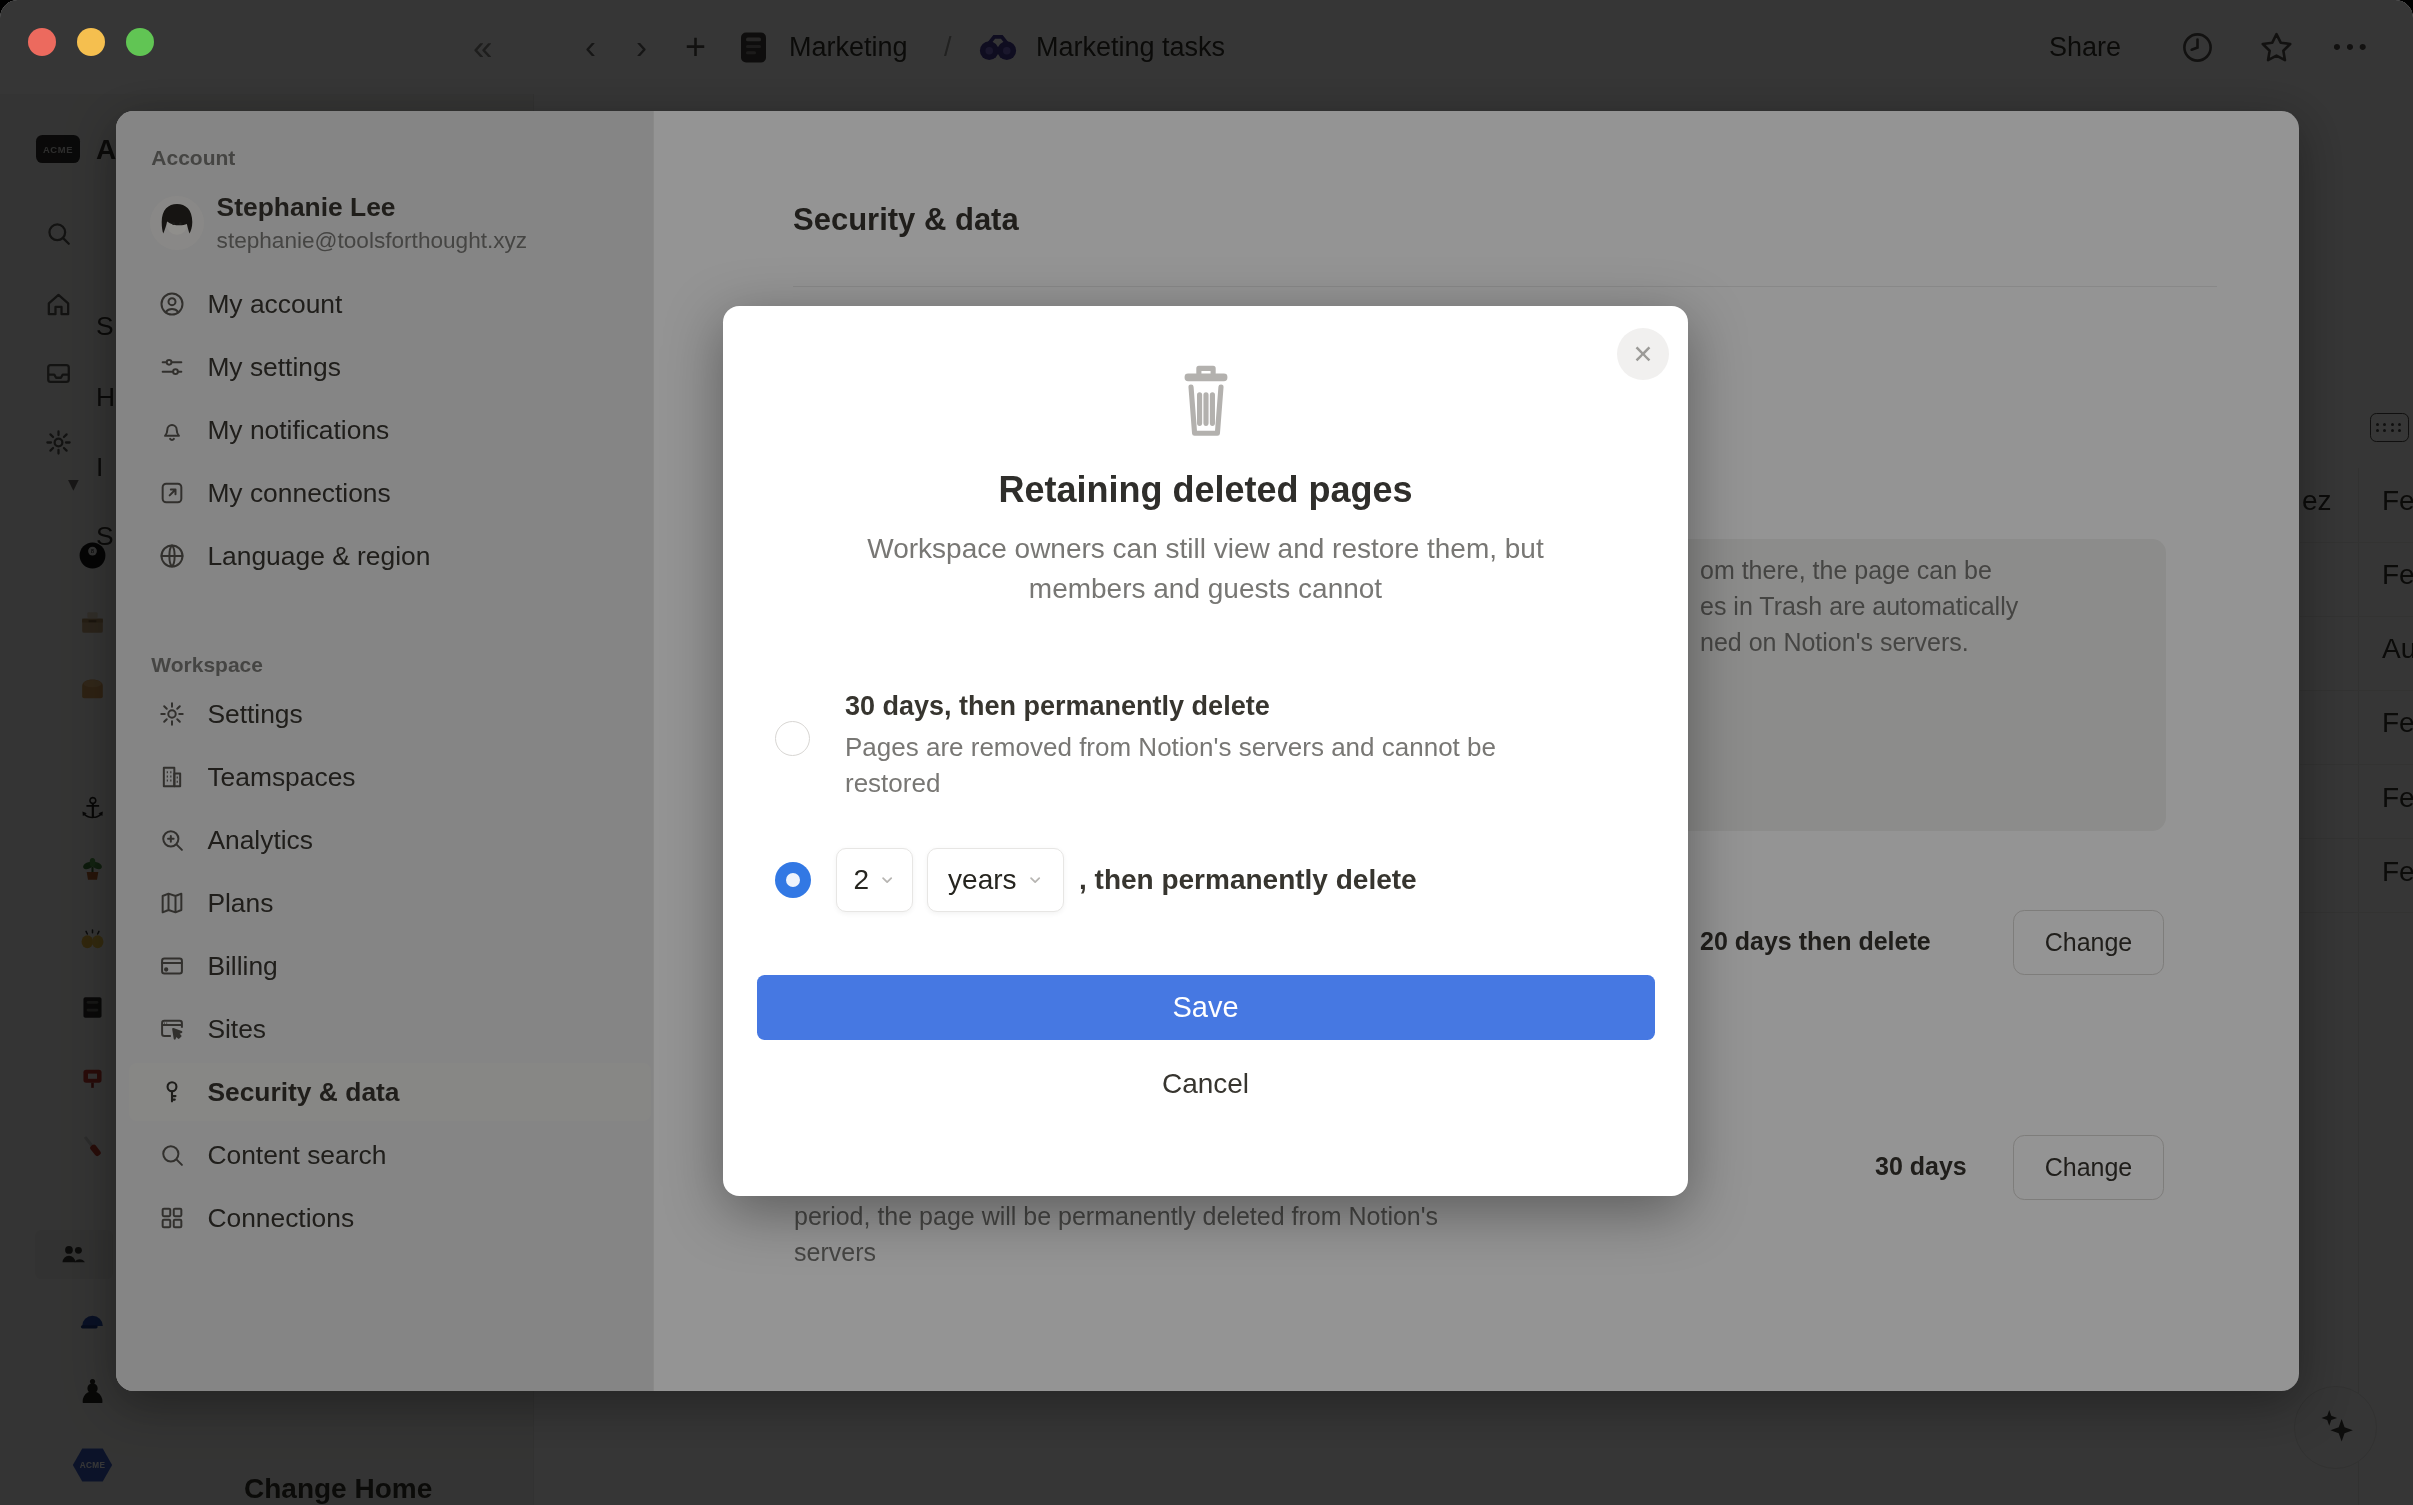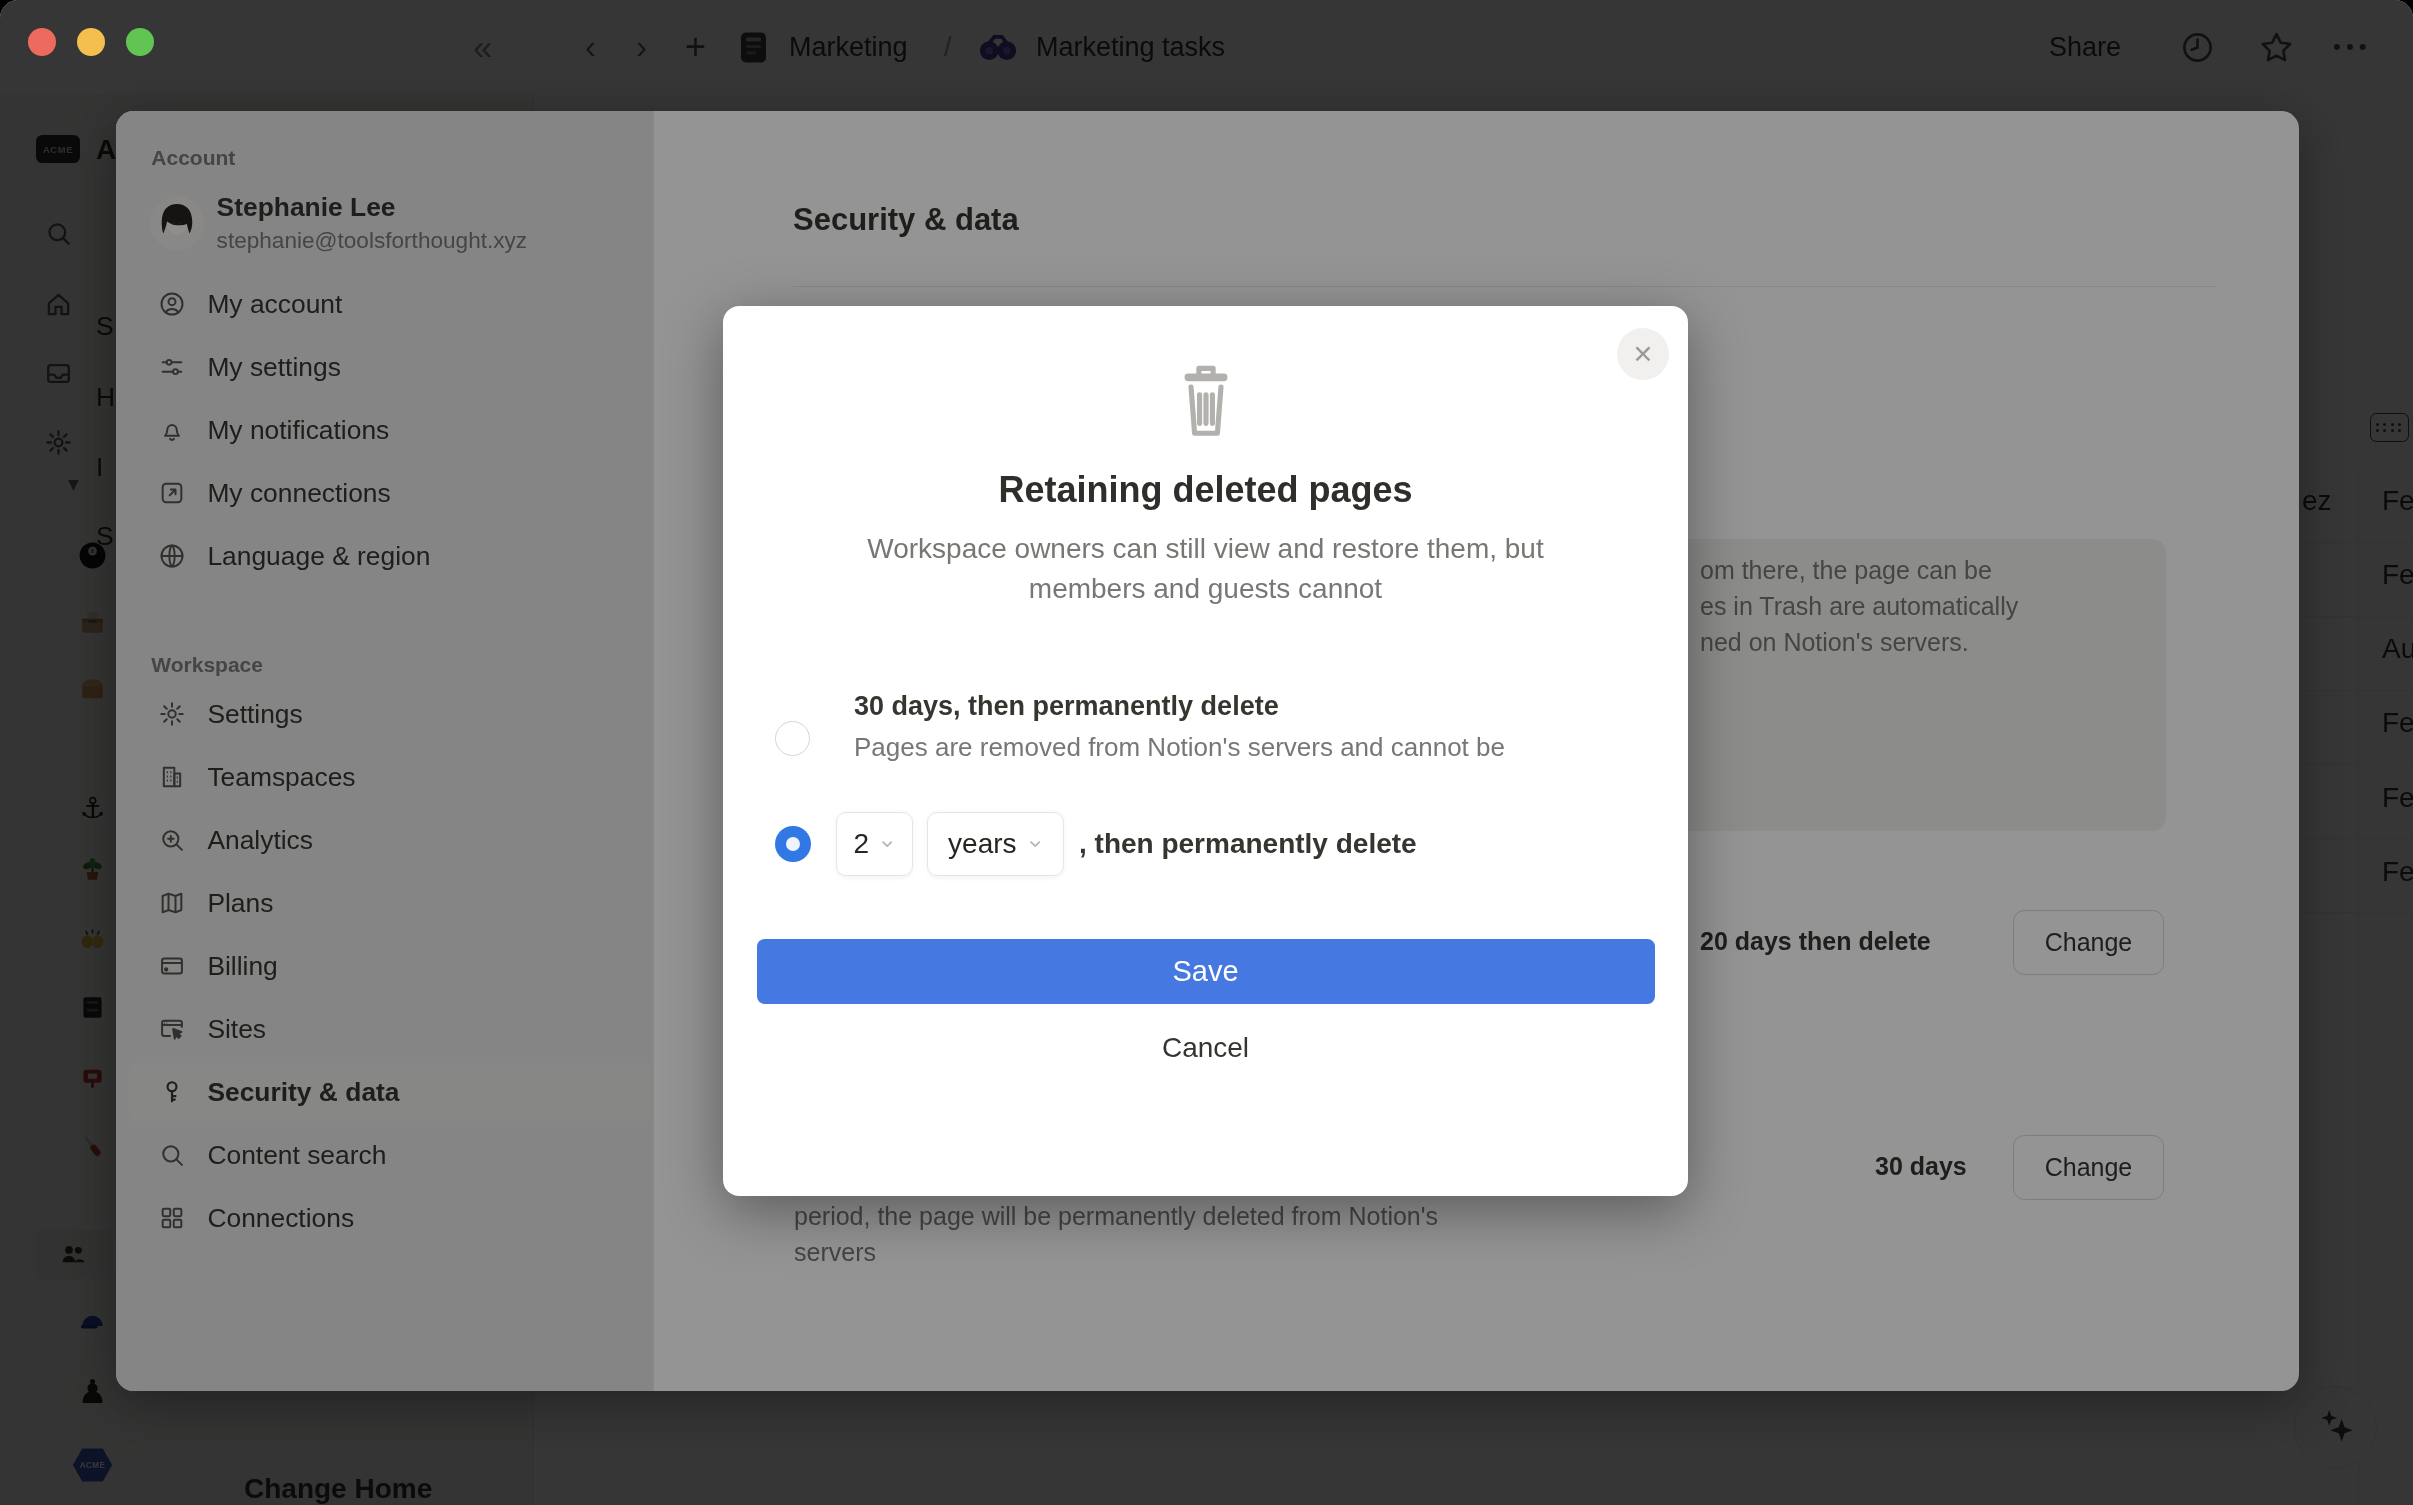--- a/index.html
+++ b/index.html
@@ -73,21 +73,21 @@
   .para{position:absolute;left:678px;top:1087px;font-size:25px;line-height:36px;color:#787774;white-space:nowrap}
 
   
   .modal{position:absolute;left:723px;top:306px;width:965px;height:890px;background:#fff;border-radius:16.3px;
     z-index:40;box-shadow:0 15px 57px rgba(0,0,0,.38);display:flex;flex-direction:column;align-items:center}
   .mclose{position:absolute;top:22px;right:19px;width:52px;height:52px;border-radius:50%;background:#f1f0ef;
     color:#9b9a97;font-size:25px;display:flex;align-items:center;justify-content:center}
   .mtrash{margin-top:56px;height:77px}
   .mtitle{margin-top:30px;font-size:36px;font-weight:700;color:#2f2e2b}
   .mdesc{margin-top:17.6px;font-size:28px;line-height:40px;color:#787774;text-align:center}
-  .opt1{margin-top:82px;align-self:stretch;display:flex;padding:0 52px;gap:44px}
+  .opt1{margin-top:82px;align-self:stretch;display:flex;padding:0 52px;gap:35px}
   .radio-off{margin-top:30px;width:35px;height:35px;flex:0 0 35px;border-radius:50%;border:1.9px solid #d8d6d3;background:#fff}
   .o1label{font-size:27px;font-weight:700;color:#37352f}
   .o1sub{margin-top:7.5px;font-size:26px;line-height:36px;color:#787774}
   .opt2{margin-top:47px;align-self:stretch;display:flex;align-items:center;padding-left:52px;height:64px}
   .radio-on{width:36px;height:36px;flex:0 0 36px;border-radius:50%;background:#3278e4;
     display:flex;align-items:center;justify-content:center}
   .radio-on i{width:14px;height:14px;border-radius:50%;background:#eef3fc}
   .dd{height:64px;background:#fff;border:1.3px solid #e7e6e4;border-radius:10px;box-shadow:0 1.3px 5px rgba(0,0,0,.05);
     display:flex;align-items:center;justify-content:center;gap:10px}
   .dd1{margin-left:25px;width:77px}
@@ -524,20 +524,21 @@
       <div>Workspace owners can still view and restore them, but</div>
       <div>members and guests cannot</div>
     </div>
 
     <div class="opt1">
       <div class="radio-off"></div>
       <div>
         <div class="o1label">30 days, then permanently delete</div>
         <div class="o1sub">
           <div>Pages are removed from Notion's servers and cannot be</div>
+          <div>restored</div>
         </div>
       </div>
     </div>
 
     <div class="opt2">
       <div class="radio-on">
           <i></i>
         </div>
       <div class="dd dd1">
         <span class="ddv">2</span>

